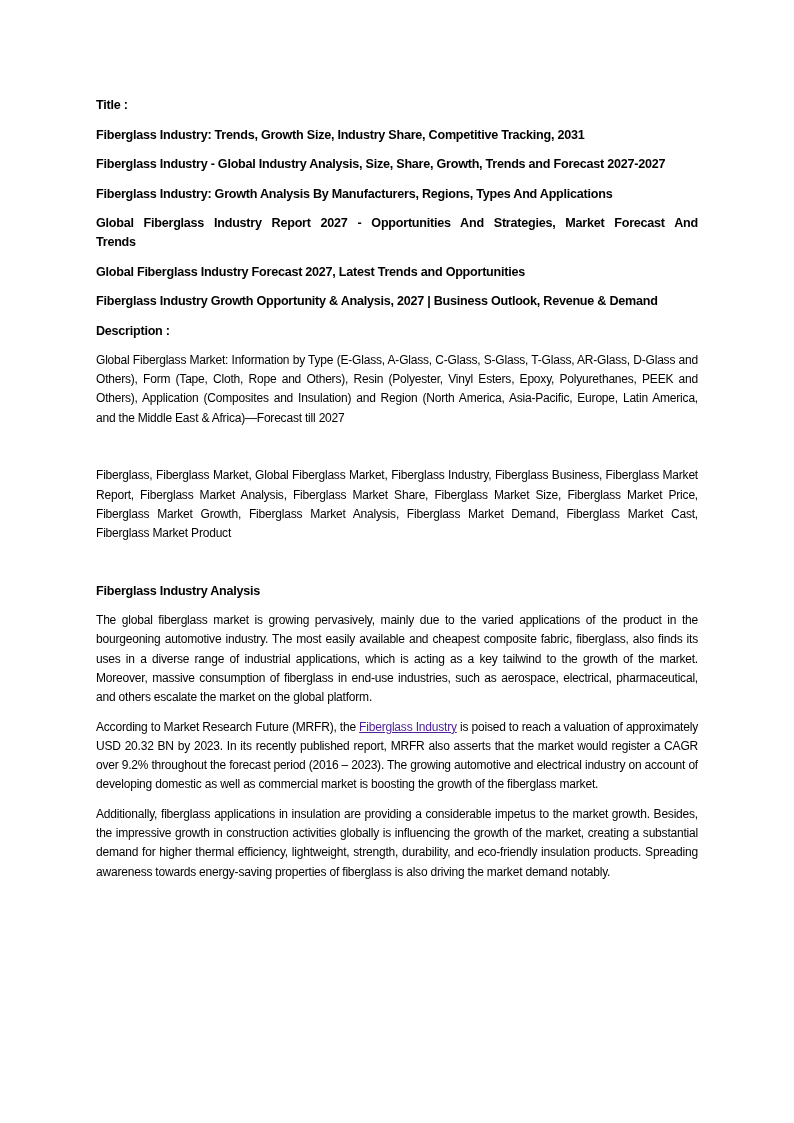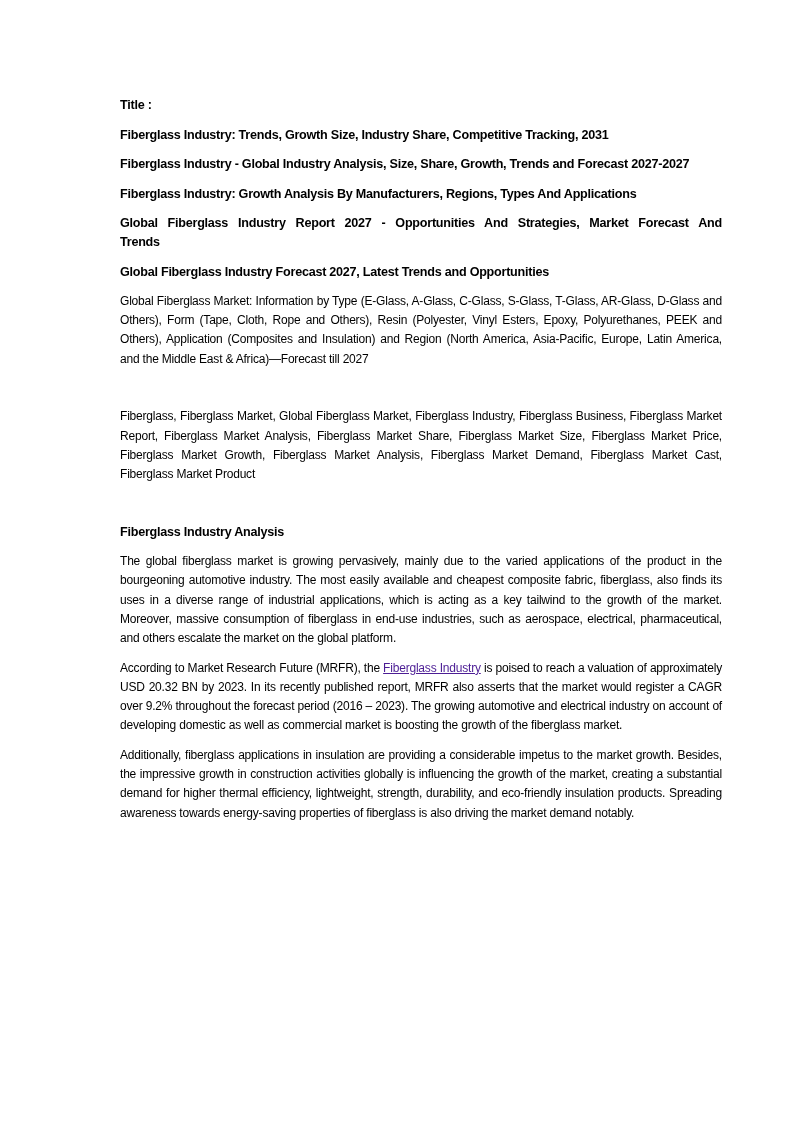--- a/index.html
+++ b/index.html
@@ -1,35 +1,37 @@
 <!DOCTYPE html>
 <html><head>
 <meta charset="utf-8">
 <style>
   html, body { margin: 0; padding: 0; background: #ffffff; }
   body { width: 794px; height: 1123px; position: relative; overflow: hidden;
          font-family: "Liberation Sans", sans-serif; color: #000; }
-  .page { position: absolute; left: 96px; top: 96px; width: 602px; margin-left: 24px; }
+  .page { position: absolute; left: 96px; top: 96px; width: 602px; }
   .h { font-weight: bold; font-size: 12.6px; line-height: 19px; margin: 0 0 10.5px 0; letter-spacing: -0.25px; }
   .h.justify { text-align: justify; text-align-last: left; }
   .p { font-size: 12px; line-height: 19.2px; margin: 0 0 10.5px 0; text-align: justify; letter-spacing: -0.2px; }
   .gap { height: 28px; }
   a.link { color: #4c1d95; text-decoration: underline; }
 </style>
 </head>
 <body>
 
 <div class="page">
   <p class="h">Title :</p>
   <p class="h">Fiberglass Industry: Trends, Growth Size, Industry Share, Competitive Tracking, 2031</p>
   <p class="h">Fiberglass Industry - Global Industry Analysis, Size, Share, Growth, Trends and Forecast 2027-2027</p>
   <p class="h">Fiberglass Industry: Growth Analysis By Manufacturers, Regions, Types And Applications</p>
   <p class="h justify" style="word-spacing:4px;">Global Fiberglass Industry Report 2027 - Opportunities And Strategies, Market Forecast And Trends</p>
   <p class="h">Global Fiberglass Industry Forecast 2027, Latest Trends and Opportunities</p>
+  <p class="h">Fiberglass Industry Growth Opportunity &amp; Analysis, 2027 | Business Outlook, Revenue &amp; Demand</p>
 
+  <p class="h">Description :</p>
   <p class="p">Global Fiberglass Market: Information by Type (E-Glass, A-Glass, C-Glass, S-Glass, T-Glass, AR-Glass, D-Glass and Others), Form (Tape, Cloth, Rope and Others), Resin (Polyester, Vinyl Esters, Epoxy, Polyurethanes, PEEK and Others), Application (Composites and Insulation) and Region (North America, Asia-Pacific, Europe, Latin America, and the Middle East &amp; Africa)—Forecast till 2027</p>
 
   <div class="gap"></div>
 
   <p class="p">Fiberglass, Fiberglass Market, Global Fiberglass Market, Fiberglass Industry, Fiberglass Business, Fiberglass Market Report, Fiberglass Market Analysis, Fiberglass Market Share, Fiberglass Market Size, Fiberglass Market Price, Fiberglass Market Growth, Fiberglass Market Analysis, Fiberglass Market Demand, Fiberglass Market Cast, Fiberglass Market Product</p>
 
   <div class="gap"></div>
 
   <p class="h">Fiberglass Industry Analysis</p>
   <p class="p">The global fiberglass market is growing pervasively, mainly due to the varied applications of the product in the bourgeoning automotive industry.  The most easily available and cheapest composite fabric, fiberglass, also finds its uses in a diverse range of industrial applications, which is acting as a key tailwind to the growth of the market.  Moreover, massive consumption of fiberglass in end-use industries, such as aerospace, electrical, pharmaceutical, and others escalate the market on the global platform.</p>

